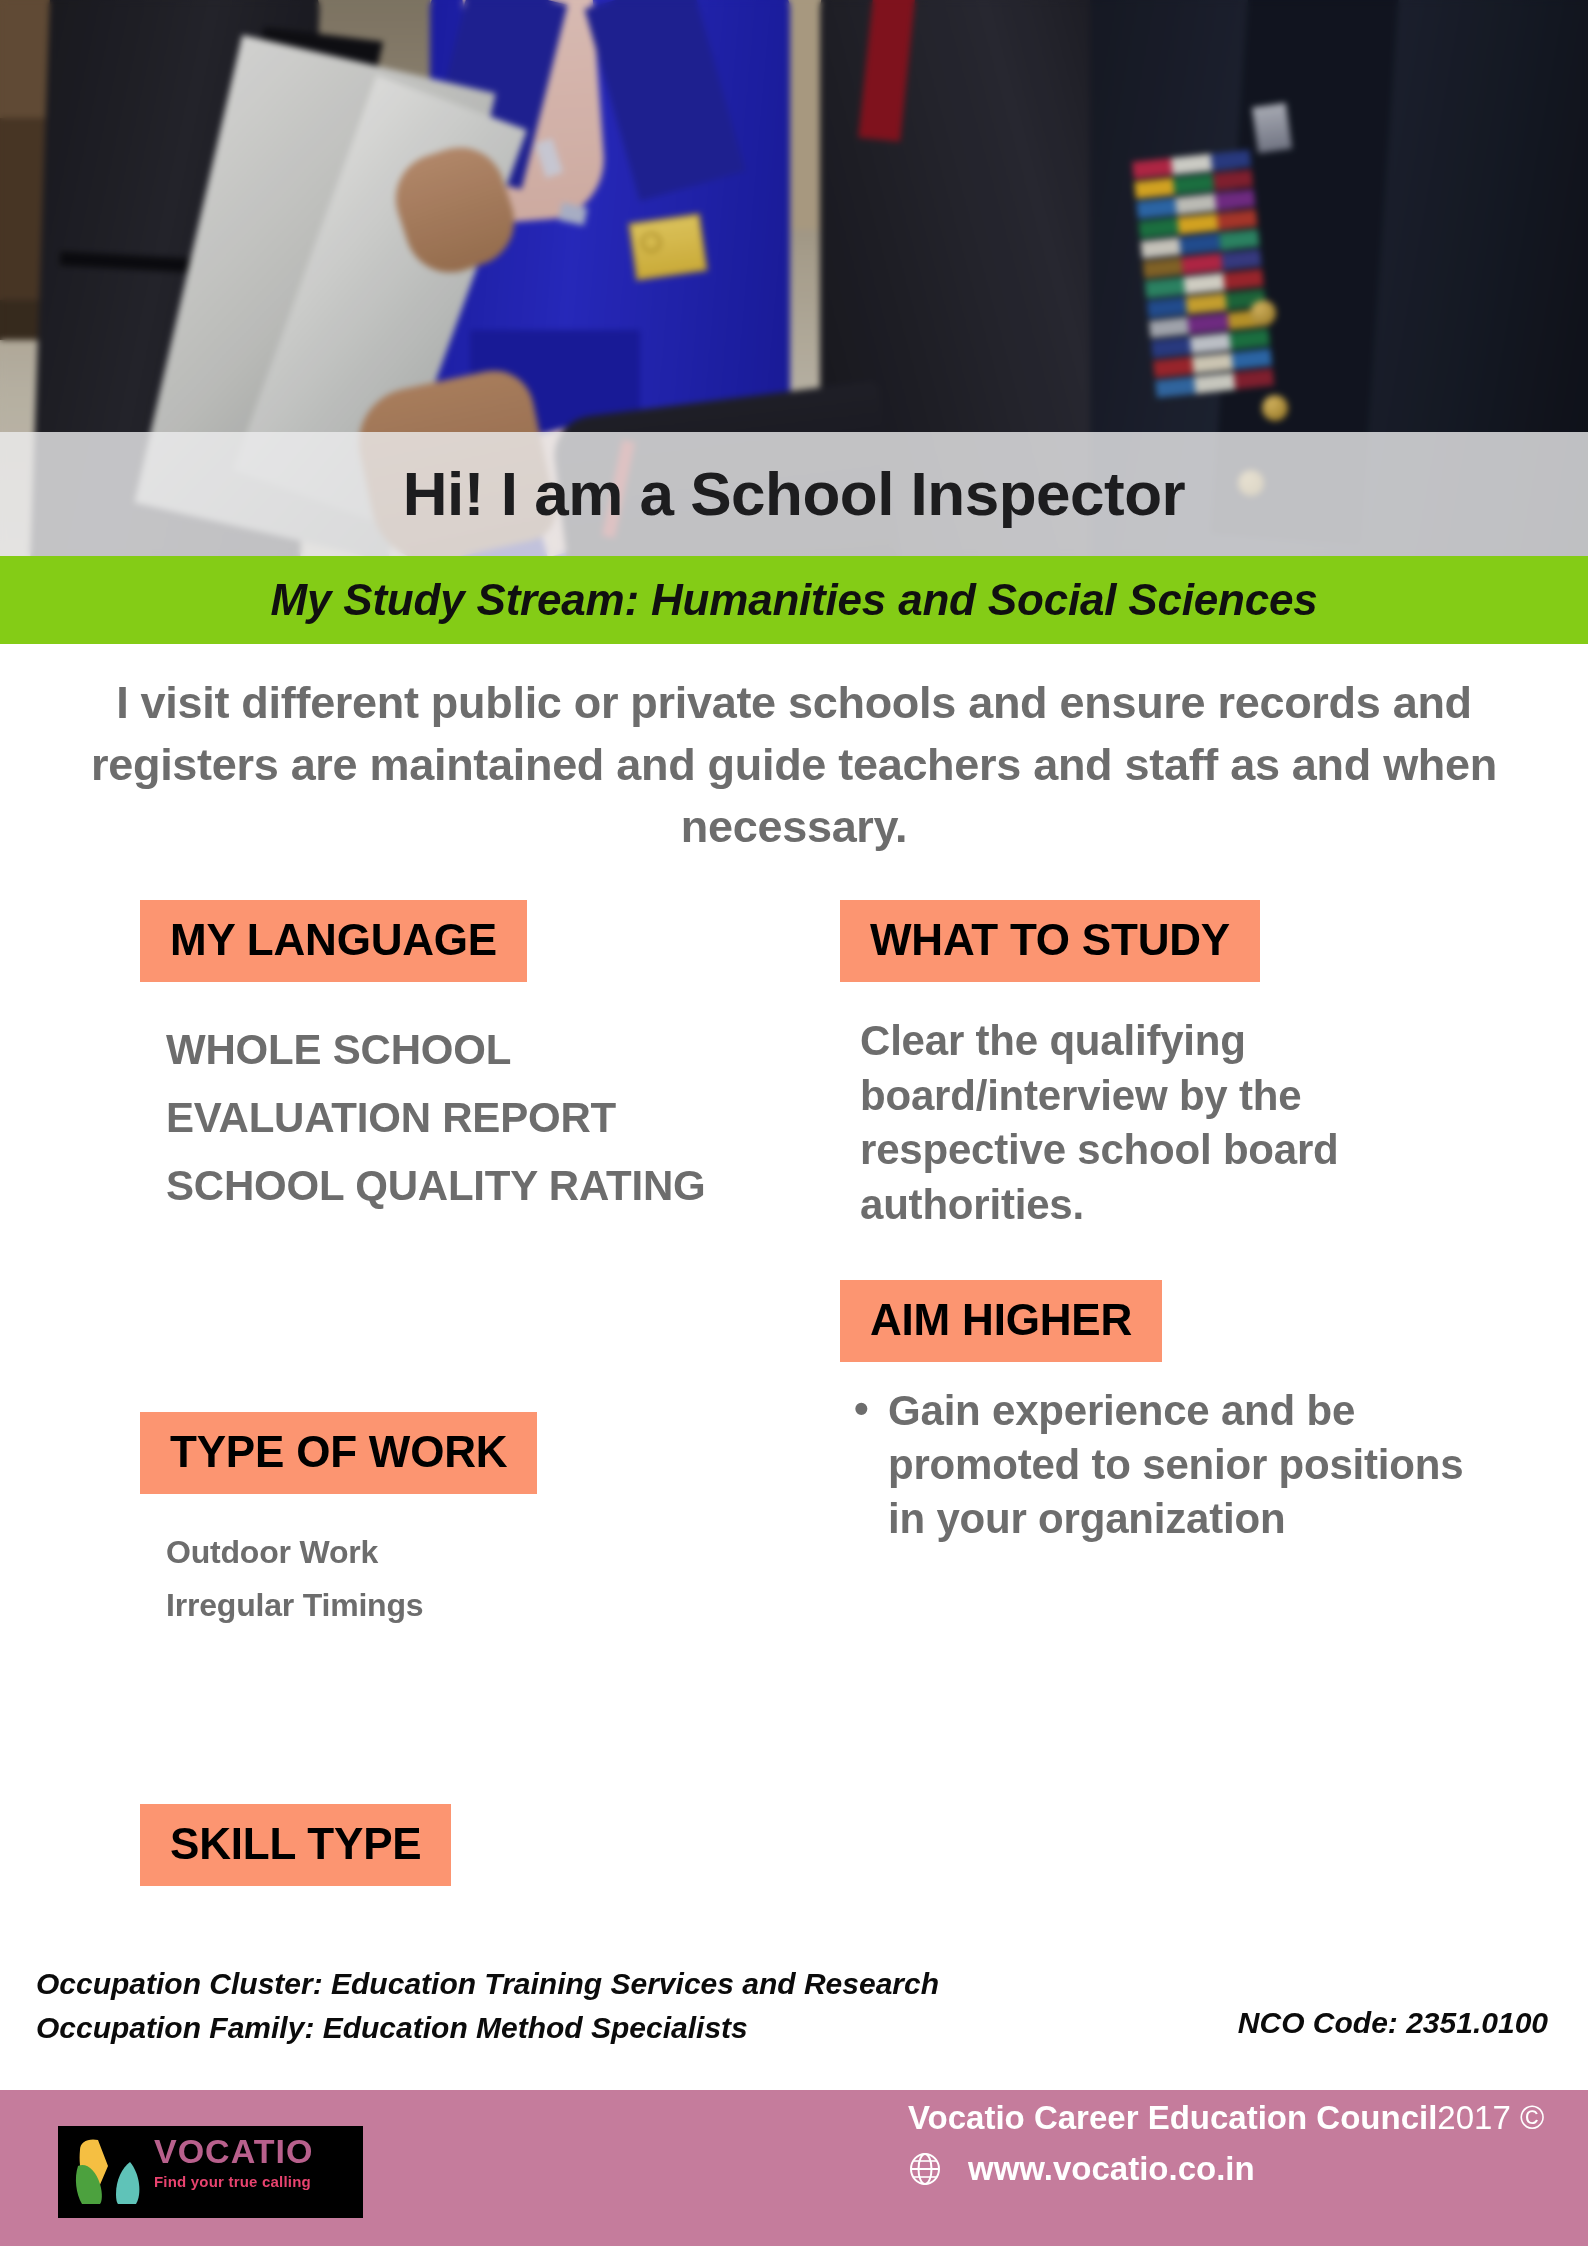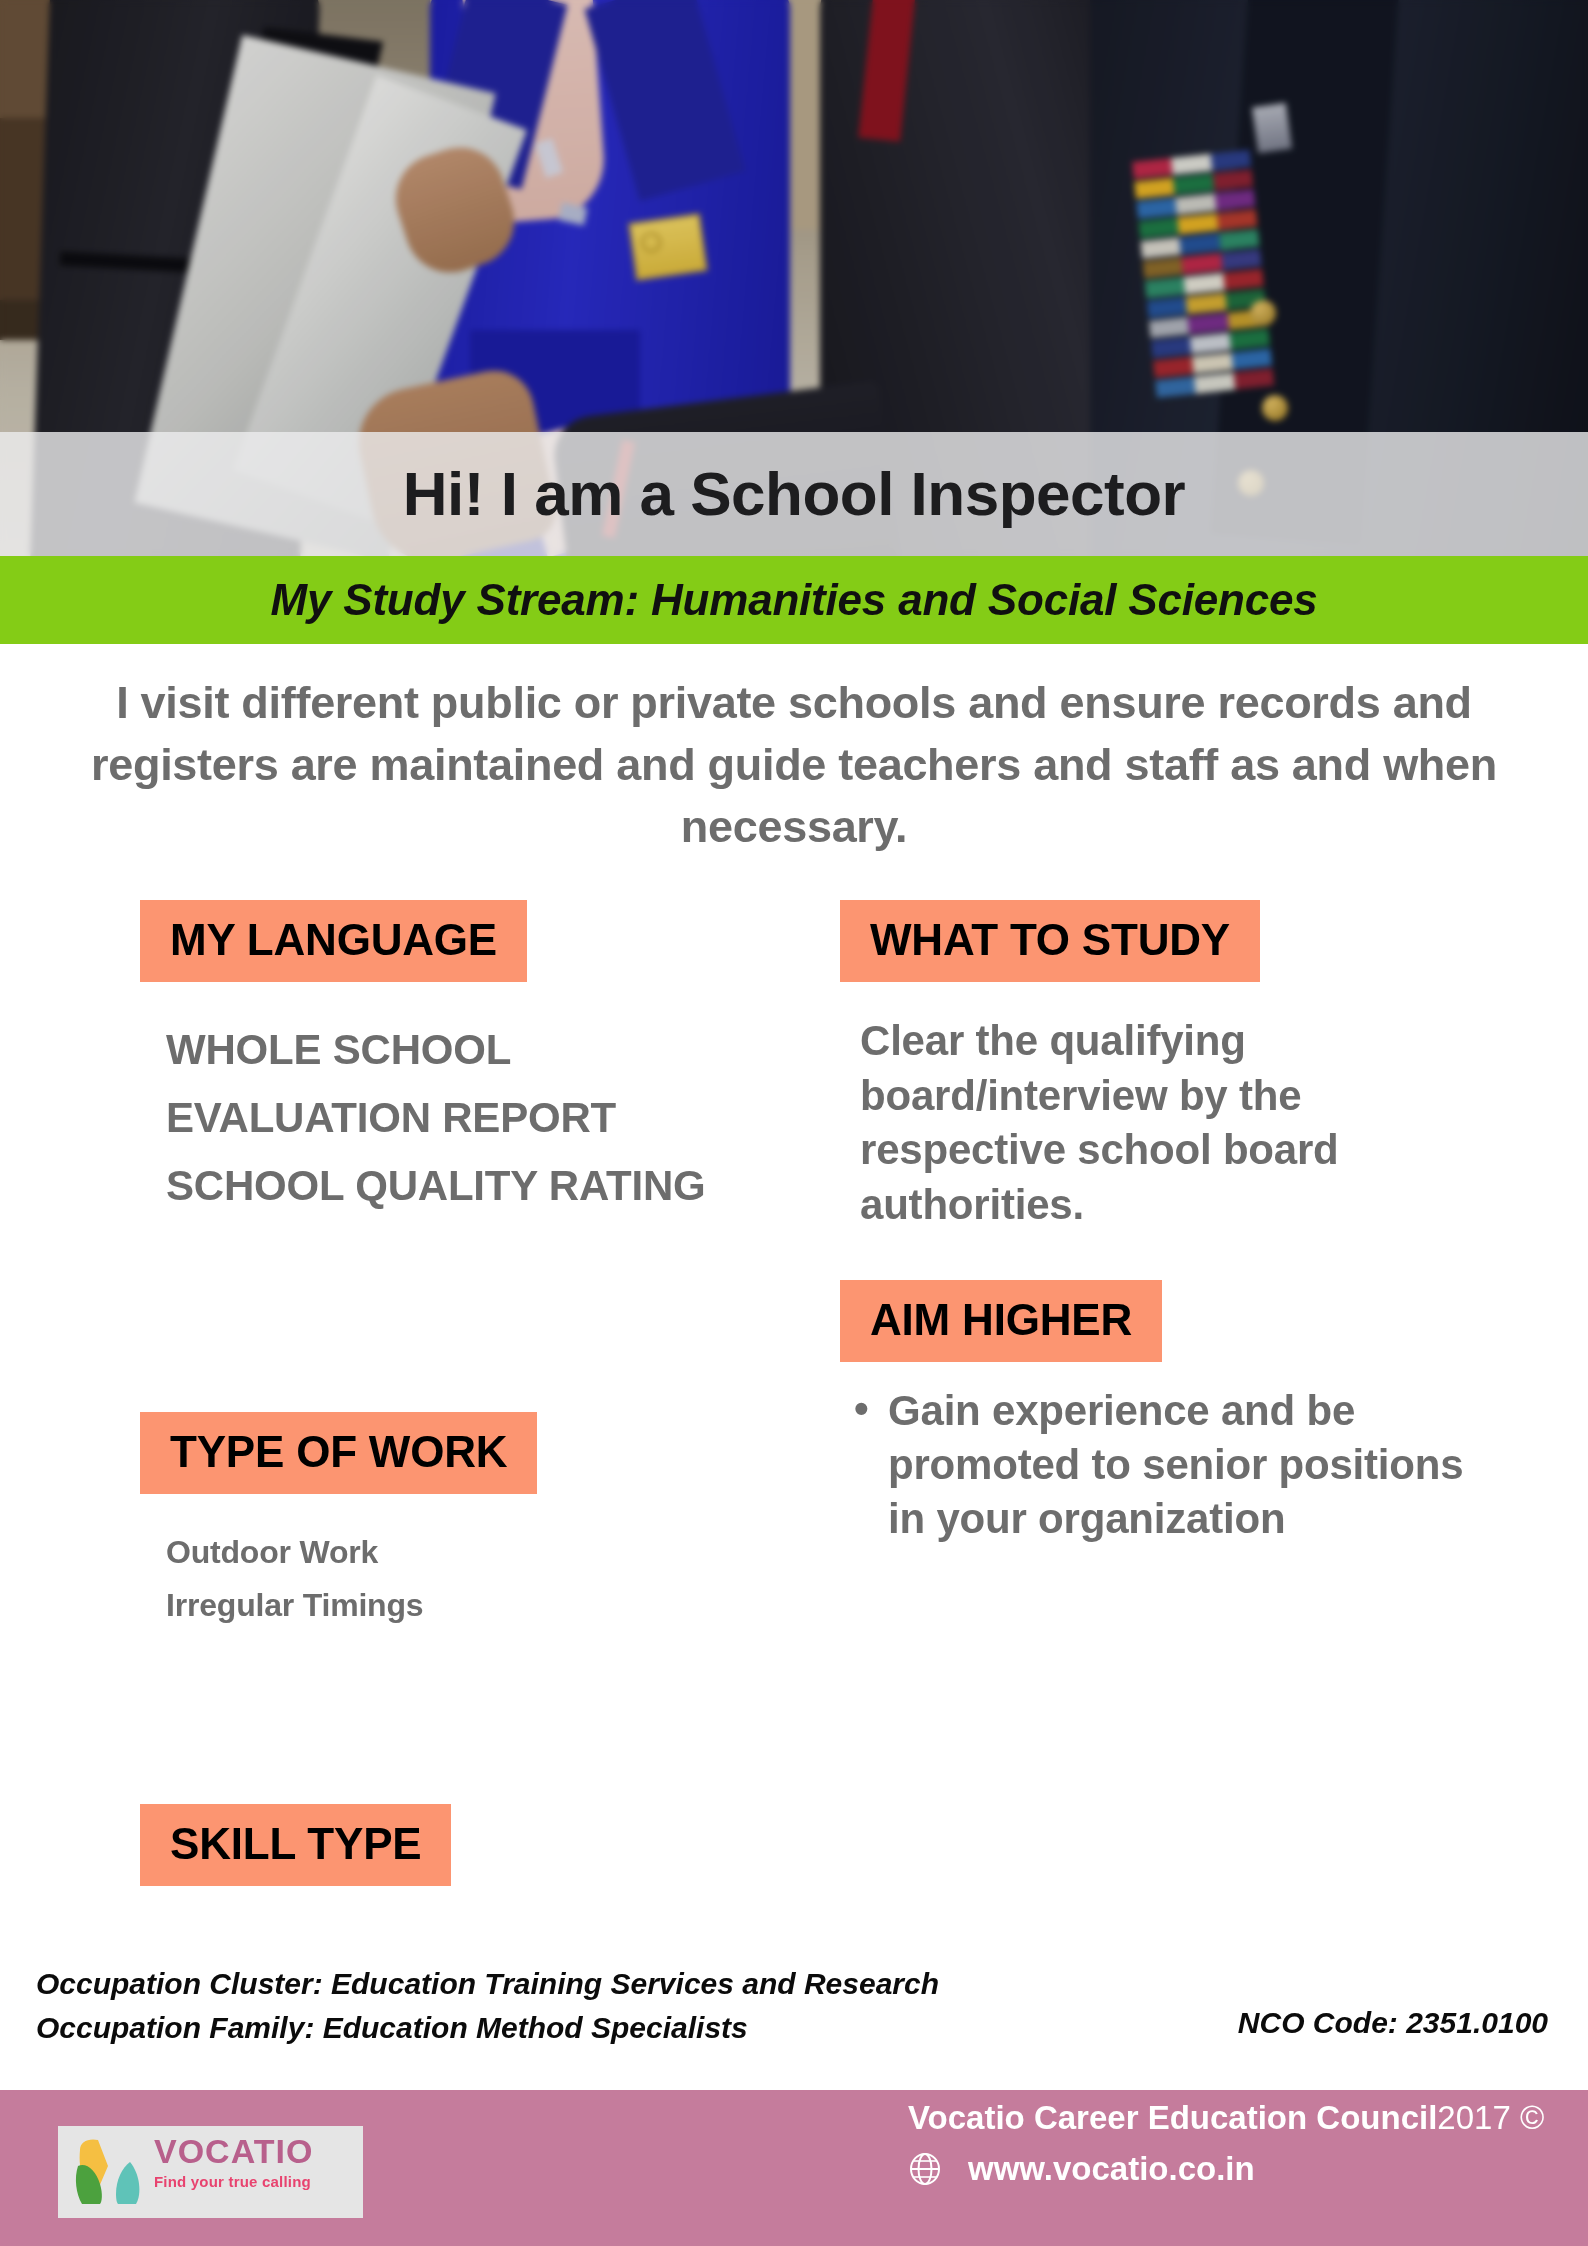--- a/index.html
+++ b/index.html
@@ -147,21 +147,21 @@
 
   
   .meta { position:absolute; left:36px; top:1962px; width:1520px; }
   .meta .line { font-size:30px; font-weight:bold; font-style:italic; color:#0b0b0b;
                 line-height:1.45; white-space:nowrap; }
   .meta .nco  { position:absolute; right:8px; top:44px;
                 font-size:30px; font-weight:bold; font-style:italic; color:#0b0b0b; }
 
   
   .footer { position:absolute; left:0; top:2090px; width:1588px; height:156px; background:#C57C9C; }
-  .logo-box { position:absolute; left:58px; top:36px; width:305px; height:92px; background:#e5e5e5; }
+  .logo-box { position:absolute; left:58px; top:36px; width:305px; height:92px; background:#000000; }
   .logo-mark { position:absolute; left:14px; top:10px; width:74px; height:72px; }
   .logo-text { position:absolute; left:96px; top:8px; }
   .logo-name { font-size:34px; font-weight:bold; color:#b8608c; letter-spacing:1px; line-height:1.05; }
   .logo-tag  { font-size:15px; font-weight:bold; color:#e8436f; letter-spacing:.2px; margin-top:3px; }
 
   .footer-right { position:absolute; right:60px; top:10px; text-align:left; width:620px;margin-left:23px; }
   .fr-line1 { color:#ffffff; font-size:33px; line-height:1.1; white-space:nowrap; }
   .fr-line1 b { font-weight:bold; }
   .fr-line1 span.year { font-weight:normal; }
   .fr-line2 { margin-top:14px; display:flex; align-items:center; gap:26px; }

